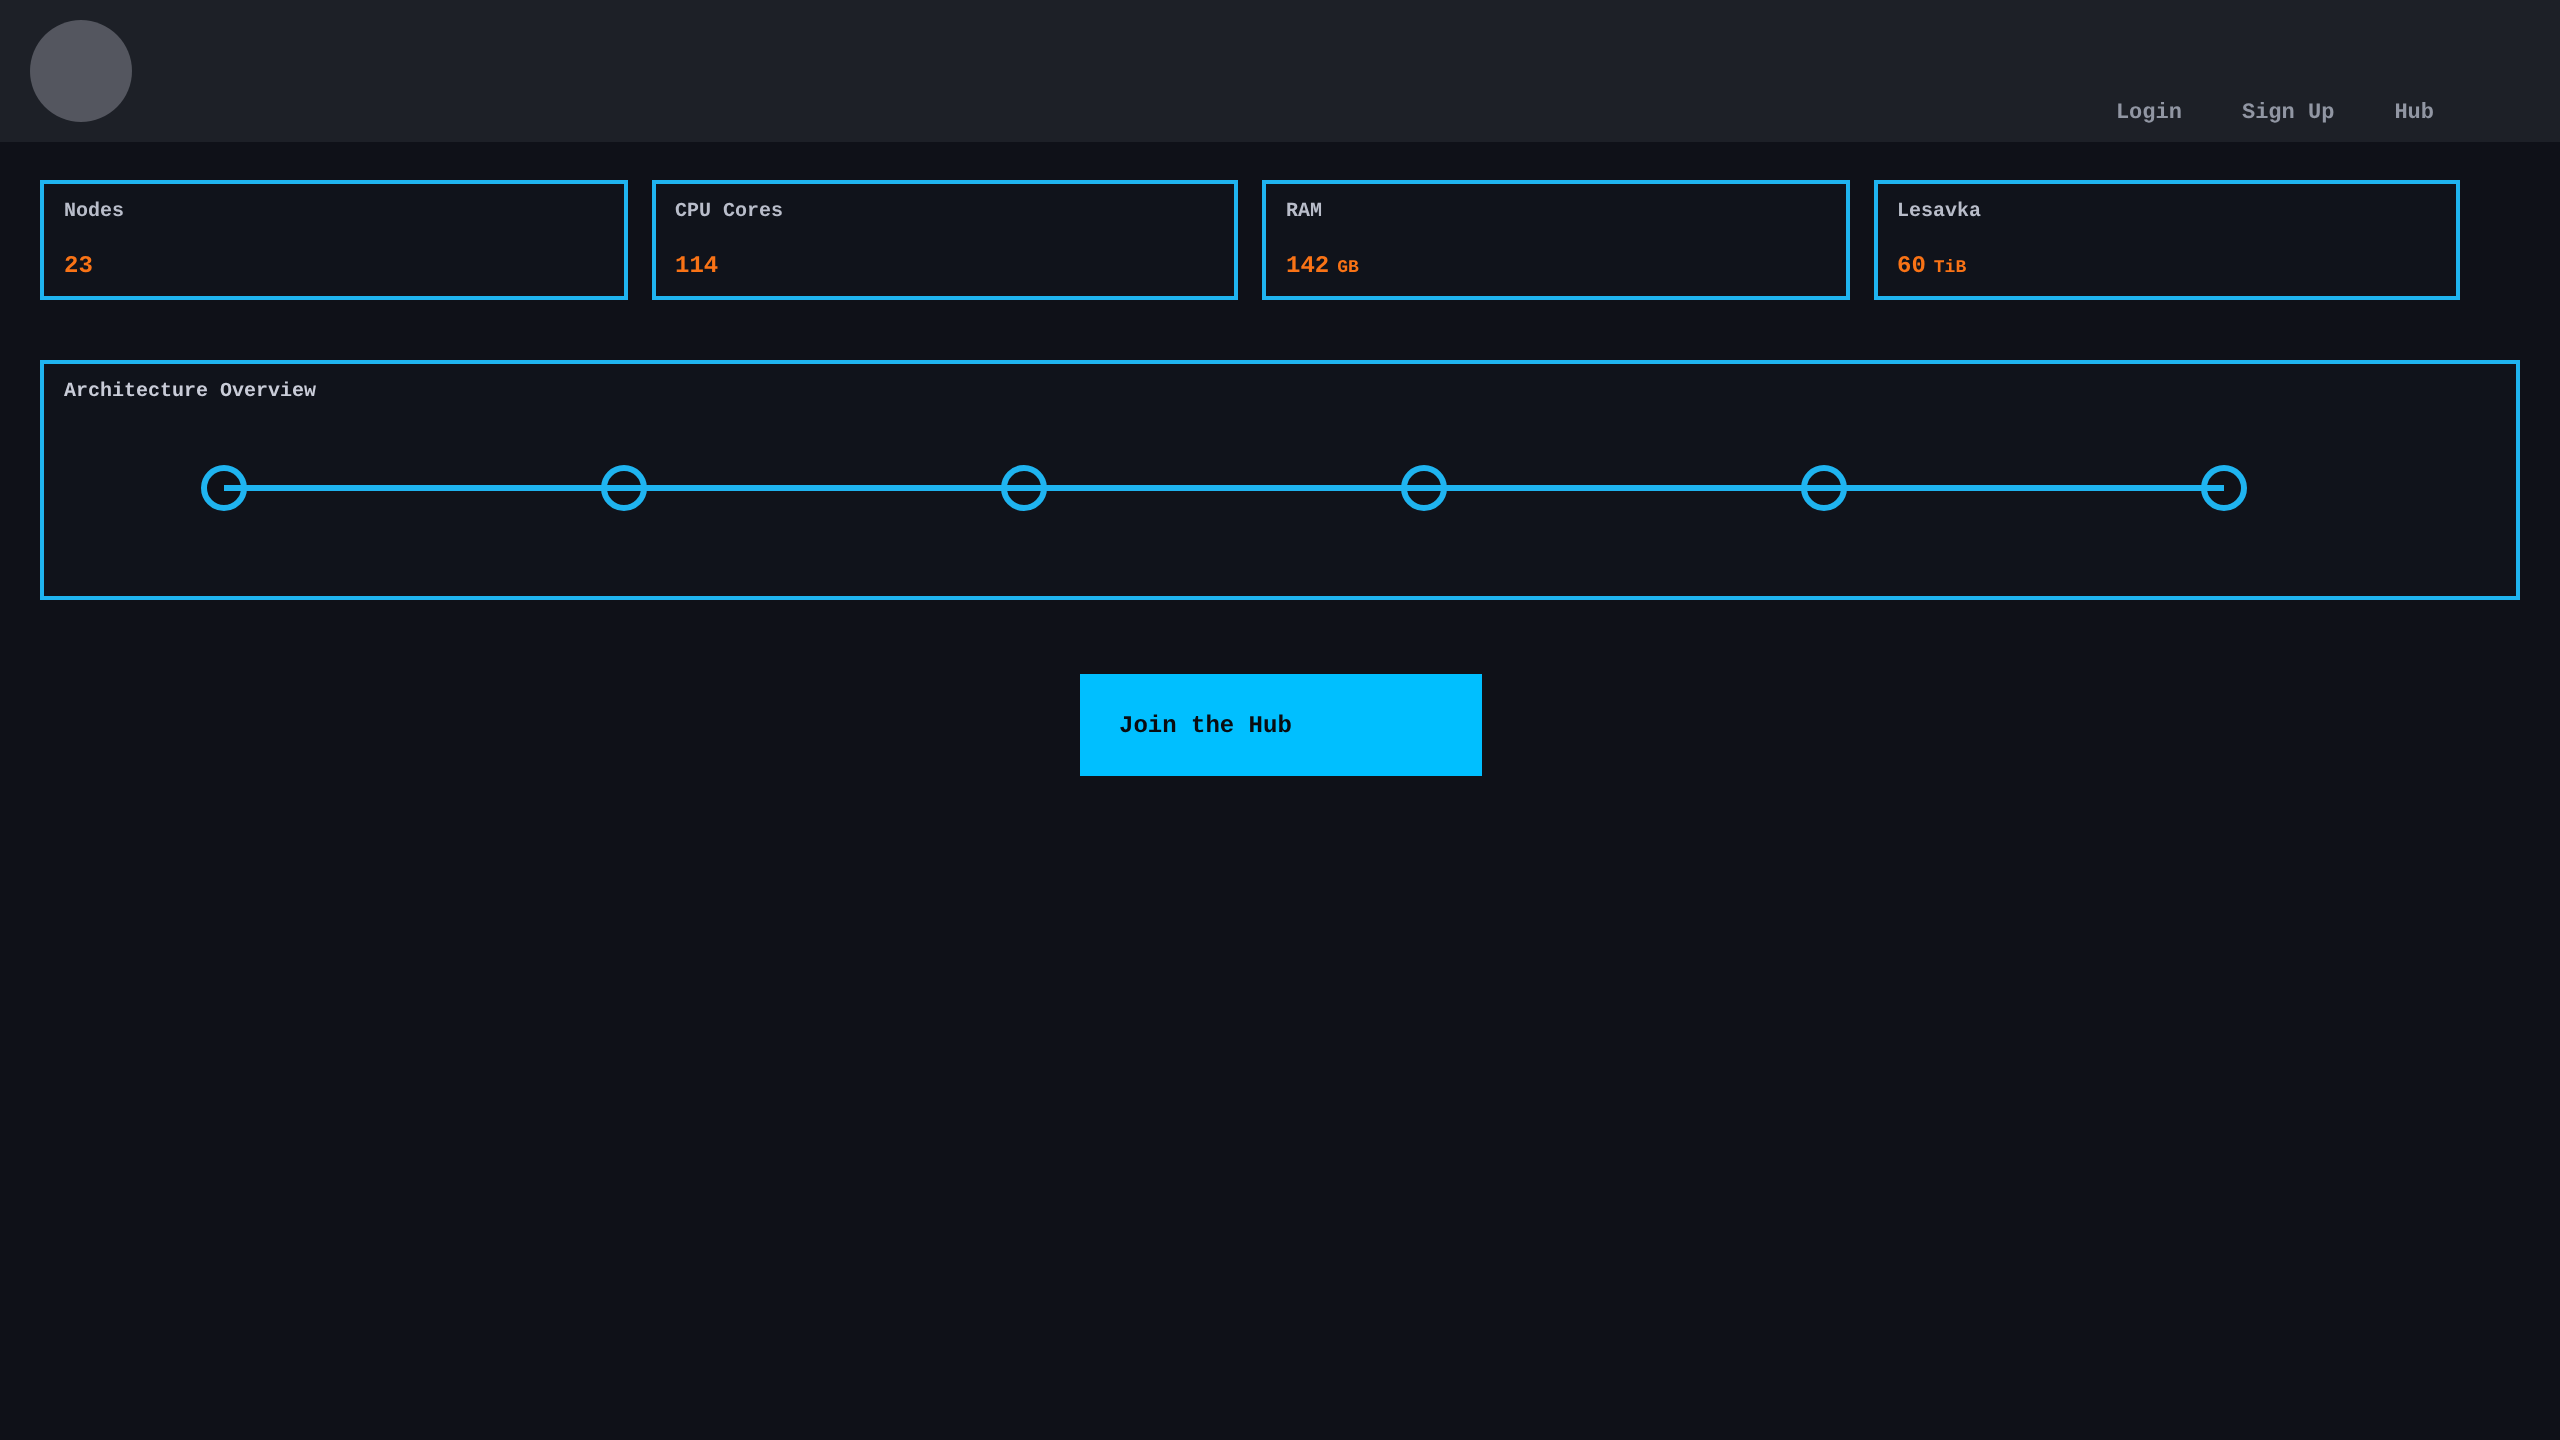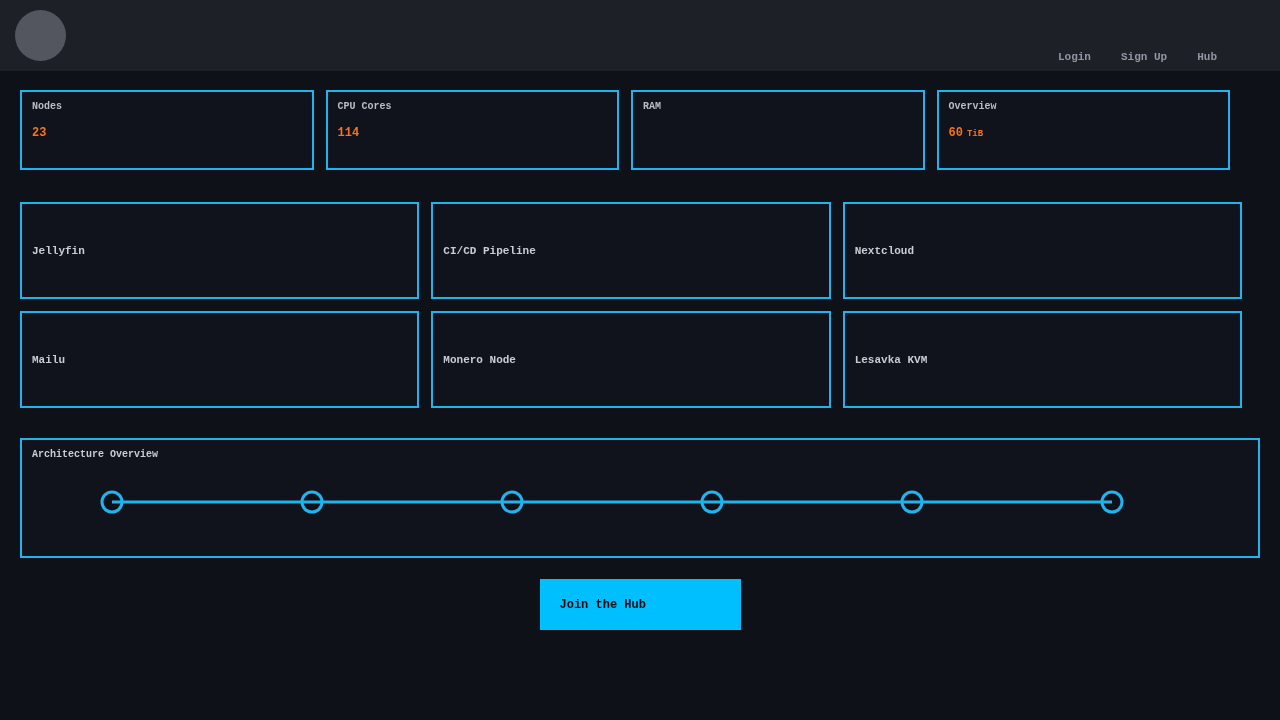--- a/index.html
+++ b/index.html
@@ -44,21 +44,21 @@
   
   .main{padding:0 20px;}
 
   .stats-grid{
     margin:19px 30px 0 0;
     display:grid;
     grid-template-columns:repeat(4,1fr);
     gap:12px;
   }
   .stat-card{
-    height:80px;
+    height:60px;
     border:2px solid var(--line);
     background:var(--card-bg);
     padding:9px 10px;
   }
   .stat-label{
     color:#b9bdca;
     font-size:10px;
   }
   .stat-value{
     margin-top:14px;
@@ -97,21 +97,21 @@
     background:var(--card-bg);
     padding:9px 0 0 10px;
   }
   .arch-title{
     color:#c9ccd8;
     font-size:10px;
   }
   .arch-svg{display:block;margin-top:12px;}
 
   .cta-button{
-    margin:21px auto 0 auto;
+    margin:37px auto 0 auto;
     width:201px;
     height:51px;
     background:var(--accent);
     border:none;
     display:flex;
     align-items:center;
     padding-left:20px;
     color:#0a0c10;
     font-family:"Liberation Mono", monospace;
     font-weight:bold;
@@ -137,47 +137,28 @@
     <div class="stat-card">
       <div class="stat-label">Nodes</div>
       <div class="stat-value"><span>23</span><span class="stat-unit"></span></div>
     </div>
     <div class="stat-card">
       <div class="stat-label">CPU Cores</div>
       <div class="stat-value"><span>114</span><span class="stat-unit"></span></div>
     </div>
     <div class="stat-card">
       <div class="stat-label">RAM</div>
+      <div class="stat-value"><span>142</span><span class="stat-unit">GB</span></div>
     </div>
     <div class="stat-card">
-      <div class="stat-label">Overview</div>
+      <div class="stat-label">Lesavka</div>
       <div class="stat-value"><span>60</span><span class="stat-unit">TiB</span></div>
     </div>
   </section>
 
-  <section class="services-grid">
-    <div class="service-card">
-      <span class="service-title">Jellyfin</span>
-    </div>
-    <div class="service-card">
-      <span class="service-title">CI/CD Pipeline</span>
-    </div>
-    <div class="service-card">
-      <span class="service-title">Nextcloud</span>
-    </div>
-    <div class="service-card">
-      <span class="service-title">Mailu</span>
-    </div>
-    <div class="service-card">
-      <span class="service-title">Monero Node</span>
-    </div>
-    <div class="service-card">
-      <span class="service-title">Lesavka KVM</span>
-    </div>
-  </section>
 
   <section class="arch-panel">
     <div class="arch-title">Architecture Overview</div>
     <svg class="arch-svg" width="1226" height="60" viewBox="0 0 1226 60">
         <circle cx="80" cy="30" r="10" fill="#0f1118" stroke="#1fb4f0" stroke-width="3"></circle>
         <circle cx="280" cy="30" r="10" fill="#0f1118" stroke="#1fb4f0" stroke-width="3"></circle>
         <circle cx="480" cy="30" r="10" fill="#0f1118" stroke="#1fb4f0" stroke-width="3"></circle>
         <circle cx="680" cy="30" r="10" fill="#0f1118" stroke="#1fb4f0" stroke-width="3"></circle>
         <circle cx="880" cy="30" r="10" fill="#0f1118" stroke="#1fb4f0" stroke-width="3"></circle>
         <circle cx="1080" cy="30" r="10" fill="#0f1118" stroke="#1fb4f0" stroke-width="3"></circle>

